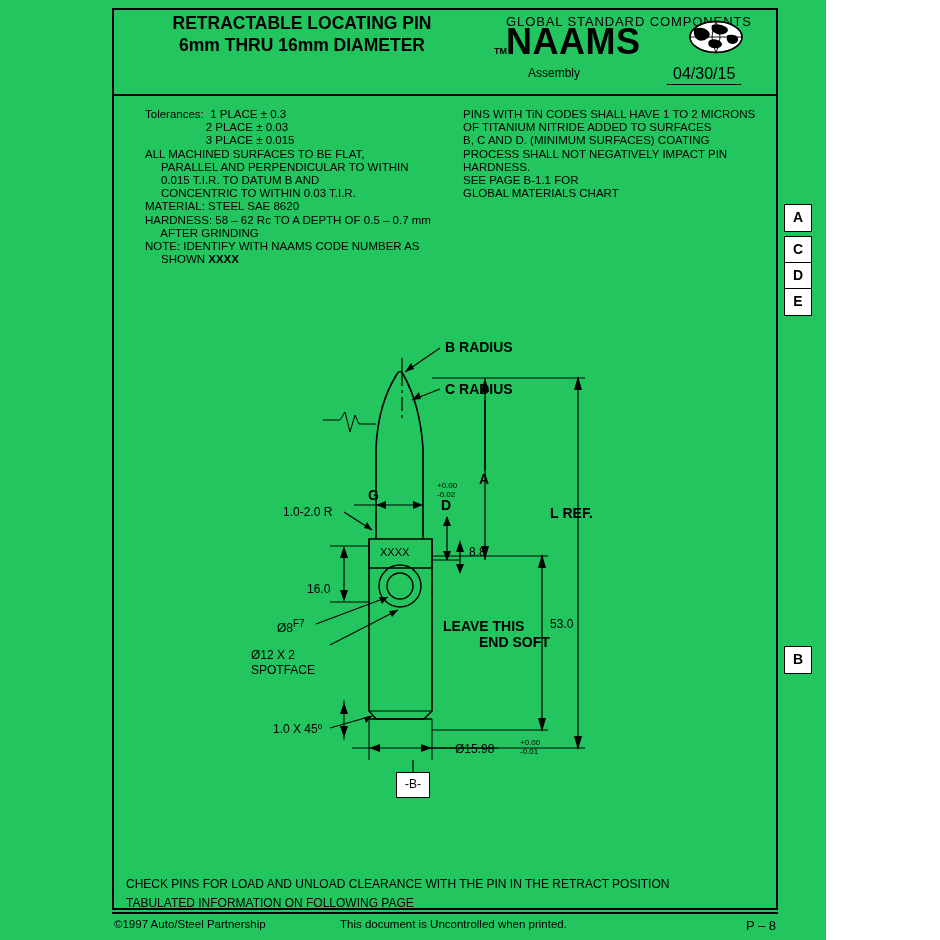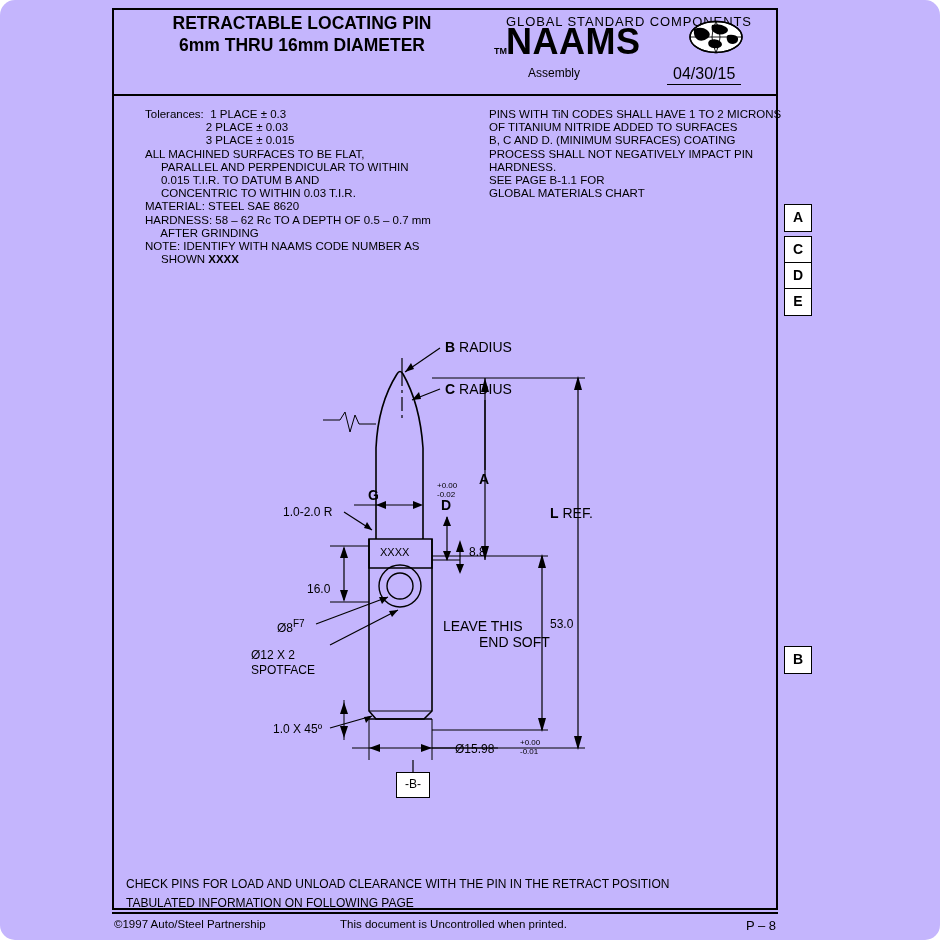--- a/index.html
+++ b/index.html
@@ -6,25 +6,24 @@
     margin: 0;
     padding: 0;
     background: #ffffff;
   }
   body {
     font-family: "Liberation Sans", sans-serif;
     color: #000;
   }
   #page {
     position: relative;
-    width: 940px;
+    width: 826px;
     height: 940px;
-    background: #c4b5fd;
+    background: #22c55e;
     overflow: hidden;
-    border-radius: 15px;
   }
   
   .frame {
     position: absolute;
     left: 112px;
     top: 8px;
     width: 666px;
     height: 902px;
     border: 2px solid #000;
     box-sizing: border-box;
@@ -104,21 +103,21 @@
   .notes-left {
     position: absolute;
     left: 145px;
     top: 108px;
     font-size: 11.5px;
     line-height: 13.2px;
     white-space: pre;
   }
   .notes-right {
     position: absolute;
-    left: 489px;
+    left: 463px;
     top: 108px;
     font-size: 11.5px;
     line-height: 13.2px;
     white-space: pre;
   }
   .notes-left b { font-weight: bold; }
   
   .tab {
     position: absolute;
     width: 28px;
@@ -161,21 +160,21 @@
     width: 666px;
     height: 0;
     border-top: 2px solid #000;
   }
   .lbl {
     position: absolute;
     font-size: 12px;
     white-space: nowrap;
   }
   .lbl.bold { font-weight: bold; }
-  .lbl.big { font-size: 14px; }
+  .lbl.big { font-size: 14px; font-weight: bold; }
   .tiny { font-size: 8px; line-height: 9px; }
   .datum-box {
     position: absolute;
     border: 1.5px solid #000;
     box-sizing: border-box;
     text-align: center;
     font-size: 12px;
     background: #fff;
   }
   svg.overlay {

